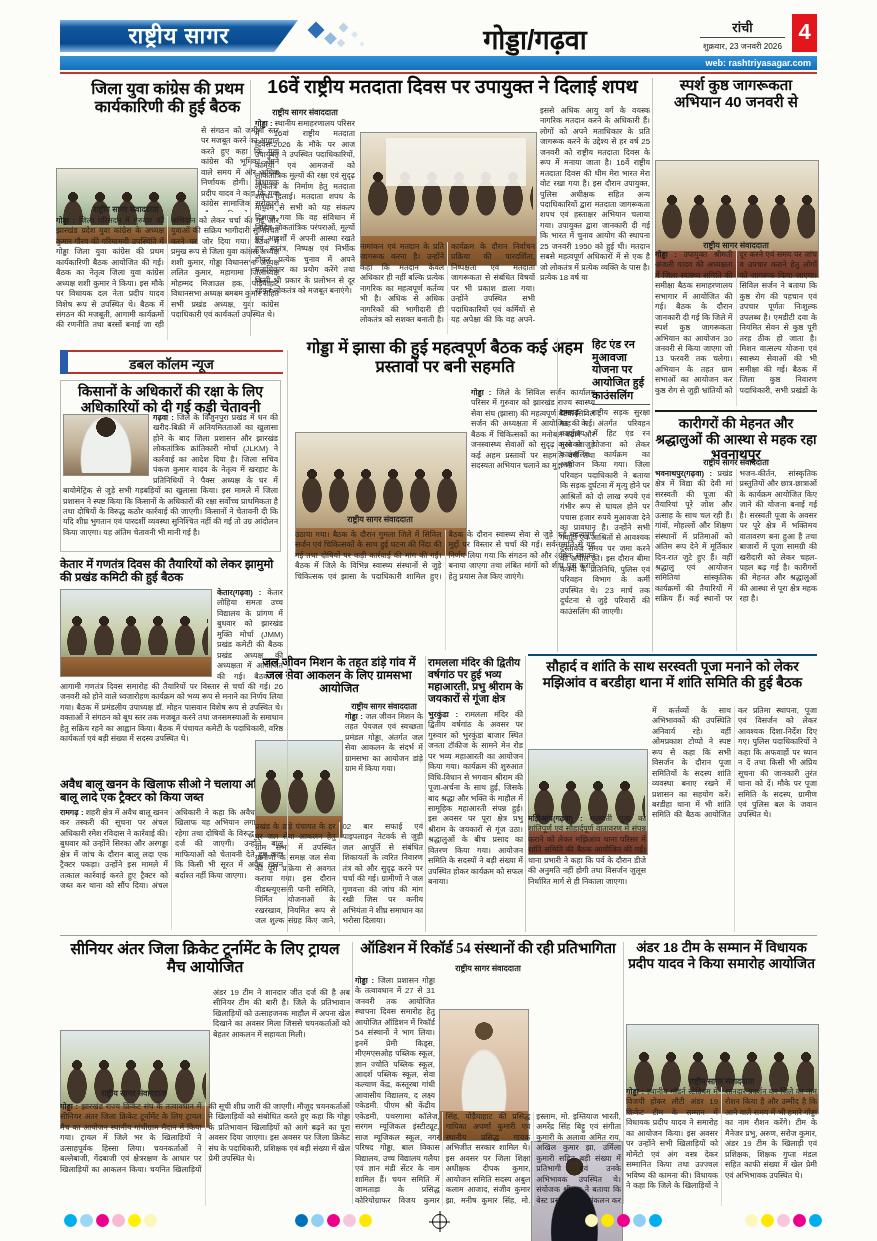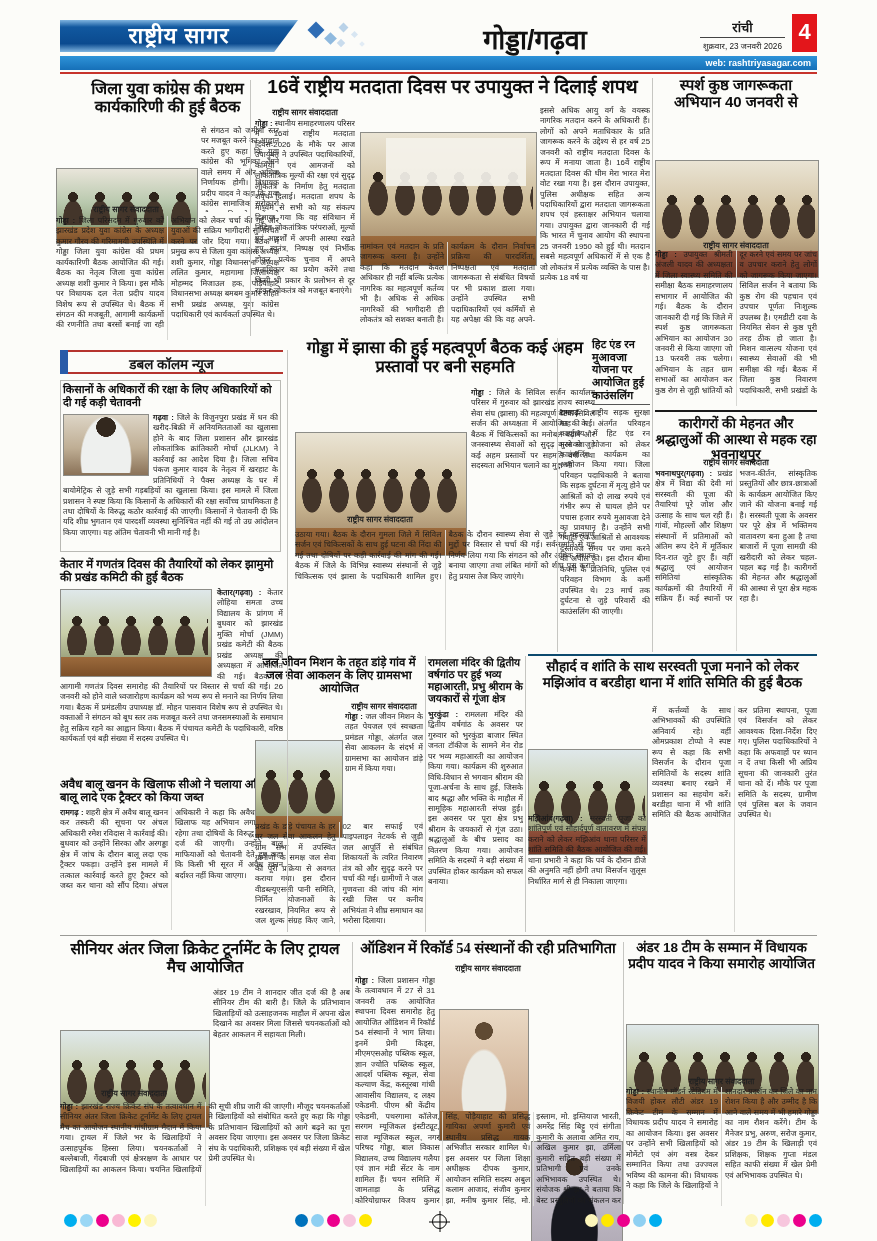--- a/index.html
+++ b/index.html
@@ -115,21 +115,21 @@
   <div class="abs" style="left:655px;top:76px;width:162px;height:330px;">
     <div class="hl" style="font-size:15px;height:40px;">स्पर्श कुष्ठ जागरूकता अभियान 40 जनवरी से</div>
     <div class="abs ph room red" style="left:0;top:44px;width:162px;height:116px;"></div>
     <div class="abs by" style="left:0;top:163px;width:162px;">राष्ट्रीय सागर संवाददाता</div>
     <div class="abs bt cols2" style="left:0;top:174px;width:162px;height:156px;"><b>गोड्डा : </b><span>उपायुक्त श्रीमती अंजली यादव की अध्यक्षता में जिला स्वास्थ्य समिति की समीक्षा बैठक समाहरणालय सभागार में आयोजित की गई। बैठक के दौरान जानकारी दी गई कि जिले में स्पर्श कुष्ठ जागरूकता अभियान का आयोजन 30 जनवरी से किया जाएगा जो 13 फरवरी तक चलेगा। अभियान के तहत ग्राम सभाओं का आयोजन कर कुष्ठ रोग से जुड़ी भ्रांतियों को दूर करने एवं समय पर जांच व उपचार कराने हेतु लोगों को जागरूक किया जाएगा। सिविल सर्जन ने बताया कि कुष्ठ रोग की पहचान एवं उपचार पूर्णतः निःशुल्क उपलब्ध है। एमडीटी दवा के नियमित सेवन से कुष्ठ पूरी तरह ठीक हो जाता है। मिशन वात्सल्य योजना एवं स्वास्थ्य सेवाओं की भी समीक्षा की गई। बैठक में जिला कुष्ठ निवारण पदाधिकारी, सभी प्रखंडों के चिकित्सा पदाधिकारी एवं स्वास्थ्य कर्मी उपस्थित थे।</span></div>
   </div>
 
   <div class="abs sec" style="left:60px;top:350px;width:223px;height:24px;"><i></i><span>डबल कॉलम न्यूज</span></div>
 
   <div class="abs boxed" style="left:60px;top:380px;width:221px;height:172px;padding:2px;box-sizing:border-box;">
-    <div class="hl left" style="font-size:11px;height:30px;">किसानों के अधिकारों की रक्षा के लिए अधिकारियों को दी गई कड़ी चेतावनी</div>
+    <div class="hl left" style="font-size:14px;height:30px;text-align:center;">किसानों के अधिकारों की रक्षा के लिए अधिकारियों को दी गई कड़ी चेतावनी</div>
     <div class="bt" style="height:132px;">
       <span class="ph single" style="float:left;width:84px;height:60px;margin:1px 4px 2px 0;display:block;"></span>
       <b>गढ़वा : </b><span>जिले के विजुनपुरा प्रखंड में धन की खरीद-बिक्री में अनियमितताओं का खुलासा होने के बाद जिला प्रशासन और झारखंड लोकतांत्रिक क्रांतिकारी मोर्चा (JLKM) ने कार्रवाई का आदेश दिया है। जिला सचिव पंकज कुमार यादव के नेतृत्व में खरहाट के प्रतिनिधियों ने पैक्स अध्यक्ष के घर में बायोमेट्रिक से जुड़े सभी गड़बड़ियों का खुलासा किया। इस मामले में जिला प्रशासन ने स्पष्ट किया कि किसानों के अधिकारों की रक्षा सर्वोच्च प्राथमिकता है तथा दोषियों के विरुद्ध कठोर कार्रवाई की जाएगी। किसानों ने चेतावनी दी कि यदि शीघ्र भुगतान एवं पारदर्शी व्यवस्था सुनिश्चित नहीं की गई तो उग्र आंदोलन किया जाएगा। यह अंतिम चेतावनी भी मानी गई है।</span>
     </div>
   </div>
 
   <div class="abs" style="left:60px;top:558px;width:223px;height:216px;">
     <div class="hl left" style="font-size:11.5px;height:30px;">केतार में गणतंत्र दिवस की तैयारियों को लेकर झामुमो की प्रखंड कमिटी की हुई बैठक</div>
     <div class="bt" style="height:184px;">
       <span class="ph out" style="float:left;width:150px;height:86px;margin:1px 5px 2px 0;display:block;"></span>

